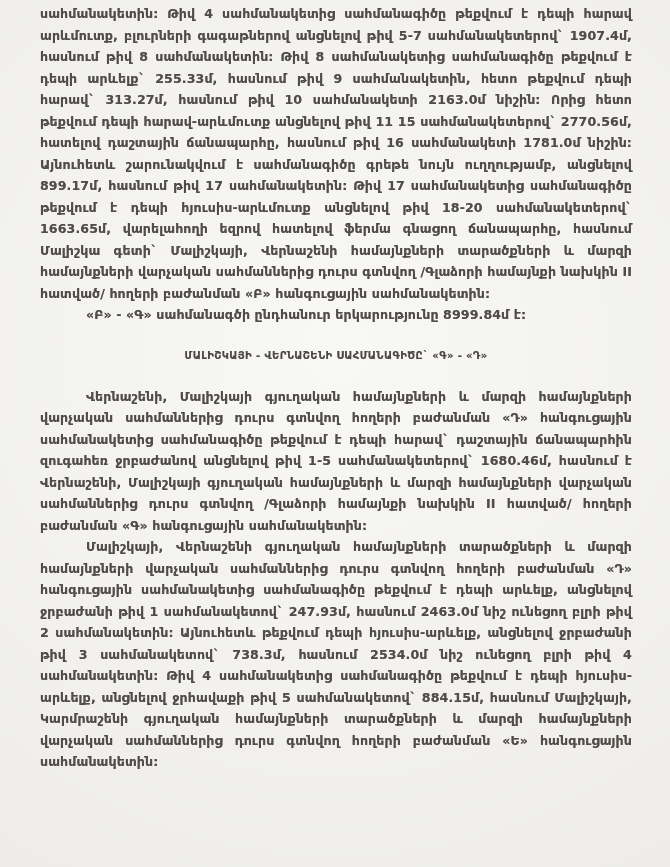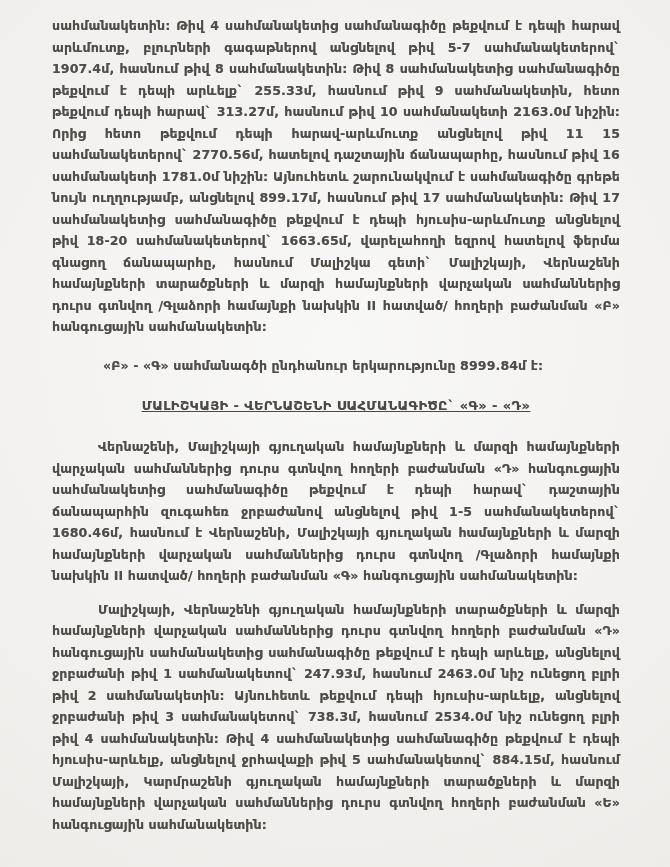--- a/index.html
+++ b/index.html
@@ -23,40 +23,39 @@
       #f2f1ee;
     color: #504d48;
     font-size: 12.6px;
     font-weight: bold;
     line-height: 21.5px;
     letter-spacing: 0.1px;
     text-shadow: 0 0 0.6px rgba(80,77,72,0.55);
     overflow: hidden;
   }
   .para {
-    margin: 12px;
+    margin: 0;
     text-align: justify;
     text-justify: inter-word;
   }
   .para.indent {
     text-indent: 46px;
   }
   .summary {
-    margin: 17px;
+    margin: 0;
     padding-left: 46px;
     text-align: left;
   }
   .heading {
     margin: 20px 6px 20px 6px;
     text-align: center;
-    font-size: 13px;
+    font-size: 10px;
     letter-spacing: 0.4px;
     line-height: 20px;
     color: #4c4944;
-    text-decoration: underline;
   }
 </style>
 </head>
 <body>
 
 <div class="page">
 
   <p class="para">սահմանակետին: Թիվ 4 սահմանակետից սահմանագիծը թեքվում է դեպի հարավ արևմուտք, բլուրների գագաթներով անցնելով թիվ 5-7 սահմանակետերով` 1907.4մ, հասնում թիվ 8 սահմանակետին: Թիվ 8 սահմանակետից սահմանագիծը թեքվում է դեպի արևելք` 255.33մ, հասնում թիվ 9 սահմանակետին, հետո թեքվում դեպի հարավ` 313.27մ, հասնում թիվ 10 սահմանակետի 2163.0մ նիշին: Որից հետո թեքվում դեպի հարավ-արևմուտք անցնելով թիվ 11 15 սահմանակետերով` 2770.56մ, հատելով դաշտային ճանապարհը, հասնում թիվ 16 սահմանակետի 1781.0մ նիշին: Այնուհետև շարունակվում է սահմանագիծը գրեթե նույն ուղղությամբ, անցնելով 899.17մ, հասնում թիվ 17 սահմանակետին: Թիվ 17 սահմանակետից սահմանագիծը թեքվում է դեպի հյուսիս-արևմուտք անցնելով թիվ 18-20 սահմանակետերով` 1663.65մ, վարելահողի եզրով հատելով ֆերմա գնացող ճանապարհը, հասնում Մալիշկա գետի` Մալիշկայի, Վերնաշենի համայնքների տարածքների և մարզի համայնքների վարչական սահմաններից դուրս գտնվող /Գլաձորի համայնքի նախկին II հատված/ հողերի բաժանման «Բ» հանգուցային սահմանակետին:</p>
 
   <p class="summary">«Բ» - «Գ» սահմանագծի ընդհանուր երկարությունը 8999.84մ է:</p>

